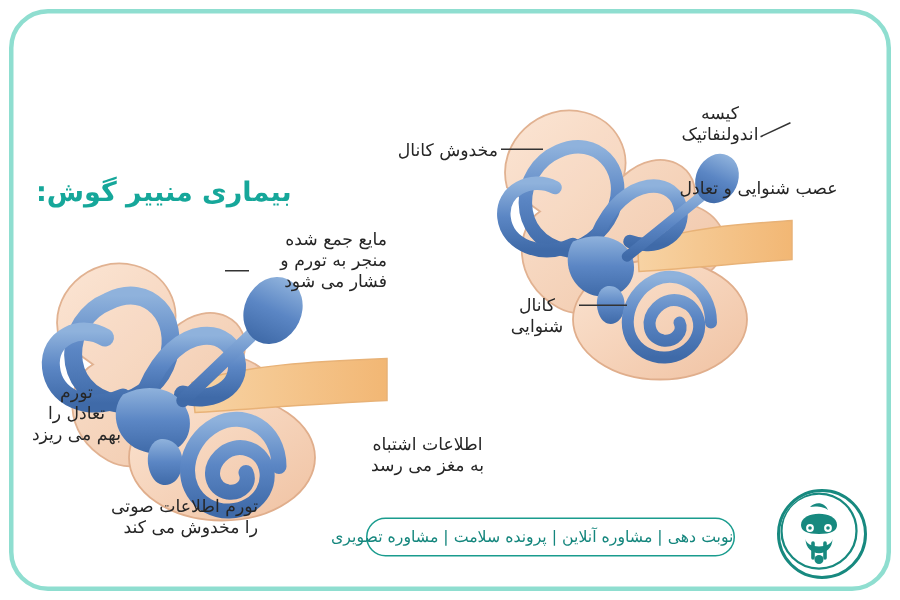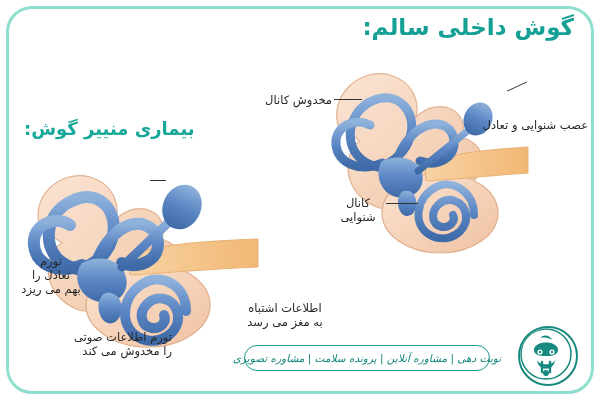--- a/index.html
+++ b/index.html
@@ -48,24 +48,23 @@
   }
   .lead{position:absolute;background:#333;height:1px;}
   .banner{
     position:absolute;
     left:244px;top:345px;width:246px;height:26px;
     border:1.6px solid #1a9c8e;border-radius:13px;
     background:#ffffff;
     color:#14867d;
     font-size:10.5px;
     direction:rtl;
-    display:flex;align-items:center;justify-content:center;
+    display:flex;align-items:center;
     box-sizing:border-box;
     white-space:nowrap;
-    font-style:italic;
   }
   .logo{
     position:absolute;right:22px;bottom:14px;
     width:56px;height:56px;border-radius:50%;
     background:#ffffff;
     border:2px solid #17897f;
     box-shadow:0 0 0 2px #ffffff;
     overflow:hidden;
   }
   svg{display:block;}
@@ -142,44 +141,48 @@
       <path d="M102 112 L150 66" stroke="url(#blueG)" stroke-width="9" stroke-linecap="round"></path>
       <ellipse cx="162" cy="52" rx="19" ry="23" transform="rotate(25 162 52)" fill="url(#blueG)"></ellipse>
 
       <path d="M166 156 C166 130 142 118 124 128 C102 140 98 170 118 182
                C138 193 160 178 158 160 C156 144 138 138 127 149
                C118 158 121 171 132 173 C141 174 147 167 144 160" fill="none" stroke="url(#blueG)" stroke-width="10" stroke-linecap="round"></path>
       <path d="M74 146 L106 146" stroke="url(#blueG)" stroke-width="9" stroke-linecap="round"></path>
     </svg>
   </div>
 
-  <div class="title" id="title-healthy">گوش داخلی سالم:</div>
   <div class="title" id="title-meniere">بیماری منییر گوش:</div>
 
+  <div class="lbl" style="right:80px;top:68px;width:80px;text-align:center;">کیسه
+اندولنفاتیک</div>
   <div class="lead" style="right:72px;top:86px;width:22px;transform:rotate(-25deg);"></div>
 
-  <div class="lbl" style="right:12px;top:118px;width:116px;text-align:right;">عصب شنوایی و تعادل</div>
+  <div class="lbl" style="right:31px;top:118px;width:116px;text-align:left;">عصب شنوایی و تعادل</div>
 
   <div class="lbl" style="left:262px;top:93px;width:70px;text-align:right;">مخدوش کانال</div>
   <div class="lead" style="left:334px;top:99px;width:28px;"></div>
 
   <div class="lbl" style="left:330px;top:196px;width:56px;text-align:center;">کانال
 شنوایی</div>
   <div class="lead" style="left:386px;top:203px;width:32px;"></div>
 
+  <div class="lbl" style="left:166px;top:152px;width:92px;text-align:right;">مایع جمع شده
+منجر به تورم و
+فشار می شود</div>
   <div class="lead" style="left:150px;top:180px;width:16px;"></div>
 
   <div class="lbl" style="left:62px;top:330px;width:110px;text-align:right;">تورم اطلاعات صوتی
 را مخدوش می کند</div>
 
   <div class="lbl" style="left:14px;top:254px;width:74px;text-align:center;">تورم
 تعادل را
 بهم می ریزد</div>
 
-  <div class="lbl" style="left:236px;top:289px;width:98px;text-align:center;margin-top:12px;">اطلاعات اشتباه
+  <div class="lbl" style="left:236px;top:289px;width:98px;text-align:center;">اطلاعات اشتباه
 به مغز می رسد</div>
 
   <div class="banner">
     <span>نوبت دهی | مشاوره آنلاین | پرونده سلامت | مشاوره تصویری</span>
   </div>
 
   <div class="logo">
     <svg width="52" height="52" viewBox="0 0 52 52">
       <circle cx="26" cy="26" r="25" fill="#ffffff" stroke="#17897f" stroke-width="1.5"></circle>
 

